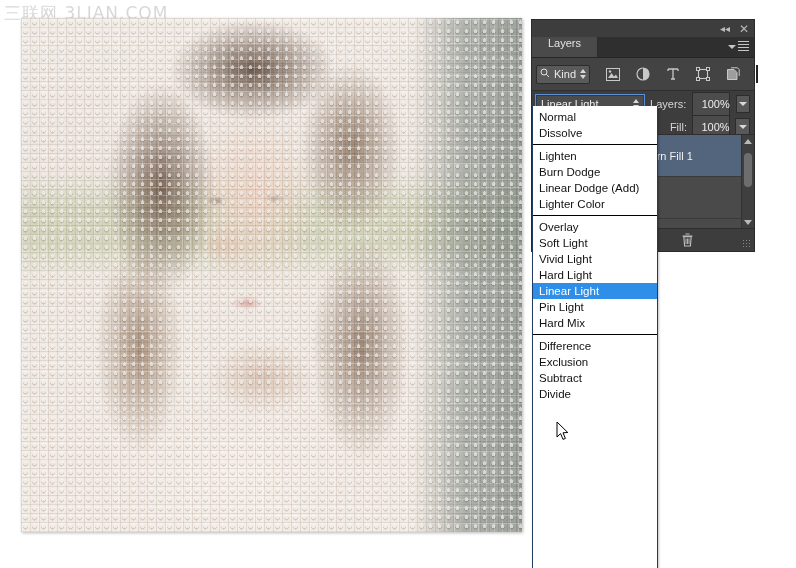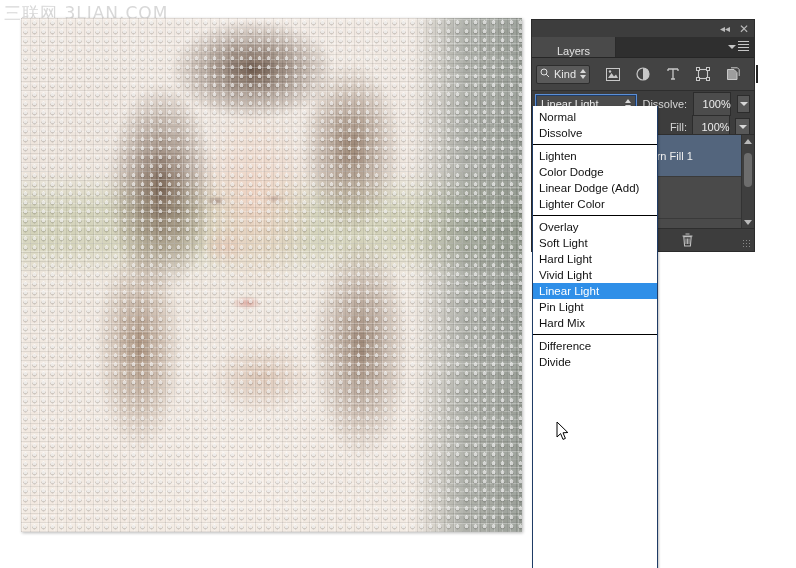--- a/index.html
+++ b/index.html
@@ -120,22 +120,22 @@
   .tb-btn { color: #b9b9b9; font-size: 10px; line-height: 1; cursor: pointer; }
   .tb-btn.close { font-size: 12px; }
 
   .pnl-tabrow {
     height: 21px; background: #2f2f2f;
     display: flex; align-items: stretch; position: relative;
     border-bottom: 1px solid #262626;
   }
   .pnl-tab {
     background: #4a4a4a;
-    padding: 0 25px;
-    display: flex; align-items: flex-end;
+    padding: 0 16px;
+    display: flex; align-items: flex-start;
     font-size: 11px; color: #e3e3e3;
     border-right: 1px solid #2b2b2b;
   }
   .pnl-menu-icon {
     position: absolute; right: 5px; top: 4px;
     width: 15px; height: 12px;
     display: flex; align-items: center; justify-content: flex-end;
   }
   .menu-lines { width: 11px; }
   .menu-lines i { display:block; height:1px; background:#c6c6c6; margin-bottom:2px; }
@@ -381,21 +381,21 @@
   </div>
 
   <div class="blend-row">
     <div class="blend-select">
       <span class="lbl">Linear Light</span>
       <span class="stepper">
           <i class="up"></i>
           <i class="dn"></i>
         </span>
     </div>
-    <span class="opa-label">Dissolve:</span>
+    <span class="opa-label">Layers:</span>
     <span class="num-field">100%</span>
     <span class="num-caret">
         <i class="tri"></i>
       </span>
   </div>
 
   <div class="lock-row">
     <span class="opa-label">Fill:</span>
     <span class="num-field">100%</span>
     <span class="num-caret">
@@ -462,34 +462,36 @@
   </div>
 </div>
 
 <div id="blend-dropdown">
     <div class="dd-group">
       <div class="dd-item">Normal</div>
       <div class="dd-item">Dissolve</div>
     </div>
     <div class="dd-group">
       <div class="dd-item">Lighten</div>
-      <div class="dd-item">Color Dodge</div>
+      <div class="dd-item">Burn Dodge</div>
       <div class="dd-item">Linear Dodge (Add)</div>
       <div class="dd-item">Lighter Color</div>
     </div>
     <div class="dd-group">
       <div class="dd-item">Overlay</div>
       <div class="dd-item">Soft Light</div>
+      <div class="dd-item">Vivid Light</div>
       <div class="dd-item">Hard Light</div>
-      <div class="dd-item">Vivid Light</div>
       <div class="dd-item selected">Linear Light</div>
       <div class="dd-item">Pin Light</div>
       <div class="dd-item">Hard Mix</div>
     </div>
     <div class="dd-group">
       <div class="dd-item">Difference</div>
+      <div class="dd-item">Exclusion</div>
+      <div class="dd-item">Subtract</div>
       <div class="dd-item">Divide</div>
     </div>
   </div>
 
 <svg id="cursor" viewBox="0 0 13 20" style="left: 556px; top: 421px;">
   <path d="M1 1 L1 16 L4.6 12.6 L7 18.4 L9.4 17.4 L7 11.8 L11.8 11.5 Z" fill="#ffffff" stroke="#000000" stroke-width="1"></path>
 </svg>
 
 </body></html>

